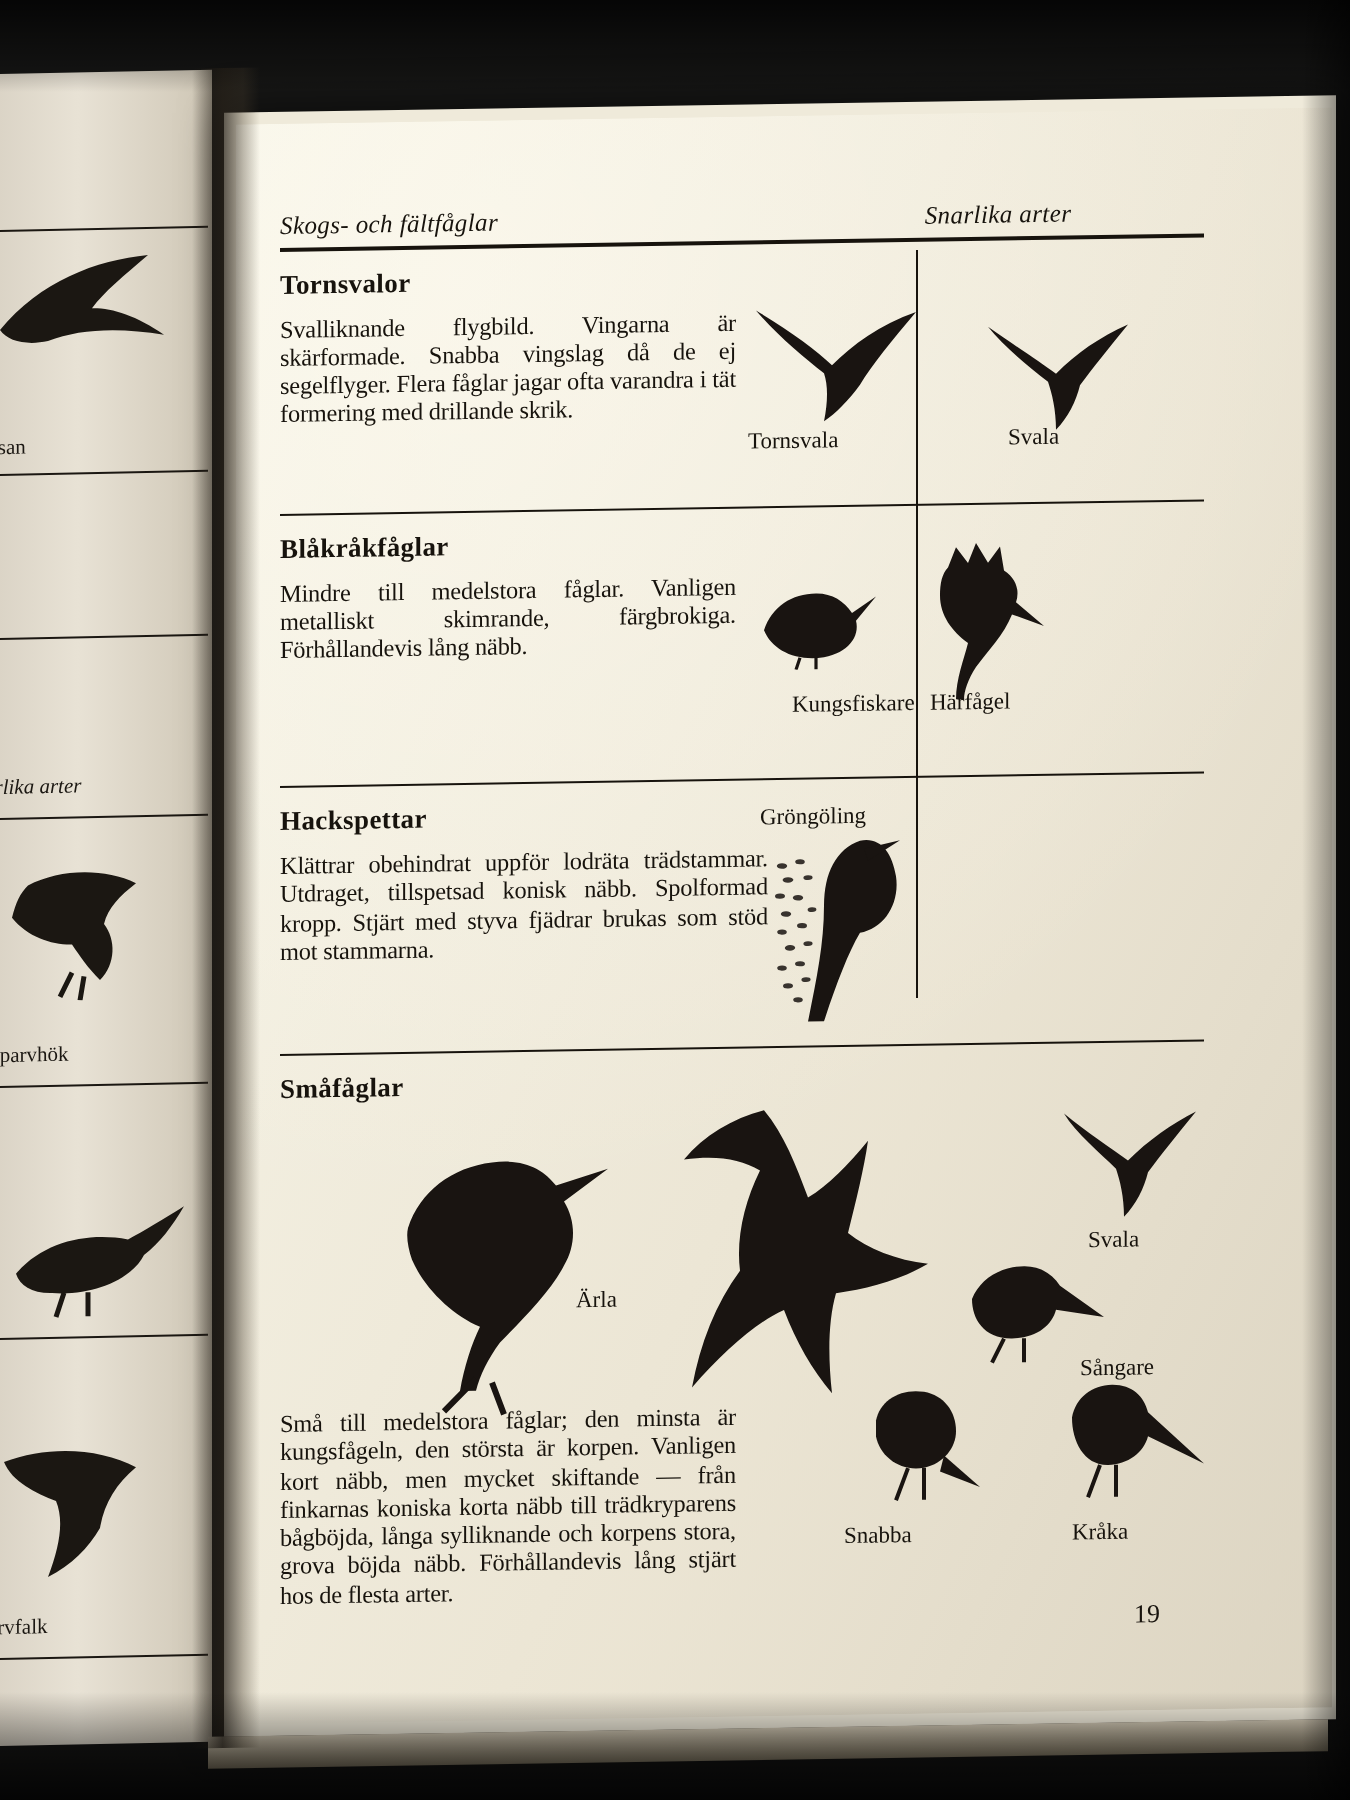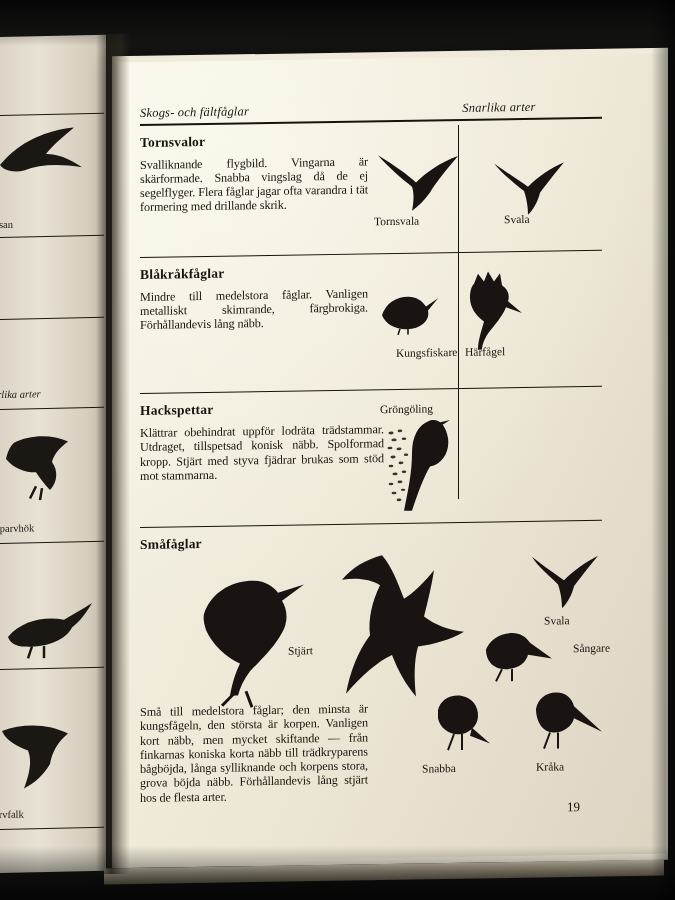--- a/index.html
+++ b/index.html
@@ -346,42 +346,42 @@
 
         <div class="section" style="height:300px;">
           <div class="sec-title">Småfåglar</div>
 
           <div class="sil" style="left:52px; top:36px;">
             <svg width="146" height="140" viewBox="0 0 146 140">
               <path d="M12 42 C18 24 34 12 54 10 C70 8 80 14 86 22 L112 14 L90 30 C96 40 96 52 90 62 C84 74 70 88 58 100 C52 108 48 116 46 124 L38 124 C40 112 44 100 48 92 C34 86 20 72 14 58 C12 52 11 46 12 42 Z" fill="#191411"></path>
               <path d="M46 118 L30 134 M54 120 L60 136" stroke="#191411" stroke-width="3" fill="none"></path>
             </svg>
           </div>
-          <div class="caption" style="left:148px; top:110px;">Stjärt</div>
+          <div class="caption" style="left:148px; top:110px;">Ärla</div>
 
           <div class="sil" style="left:196px; top:16px;">
             <svg width="136" height="170" viewBox="0 0 136 170">
               <path d="M46 6 C30 10 16 18 6 30 C22 28 34 30 44 36 C36 52 32 70 34 86 C22 102 14 122 10 144 C26 126 42 112 56 106 C62 122 70 136 80 148 C78 130 78 112 82 98 C98 96 114 92 128 84 C112 82 98 76 88 68 C92 52 96 36 98 22 C88 34 78 44 68 50 C62 34 56 18 46 6 Z" fill="#191411"></path>
             </svg>
           </div>
 
           <div class="sil" style="left:388px; top:24px;">
             <svg width="72" height="56" viewBox="0 0 72 56">
               <path d="M4 2 C16 12 28 20 36 26 C46 16 58 8 70 2 C60 14 52 24 46 32 C44 40 40 48 34 54 C34 44 32 36 30 30 C22 22 10 12 4 2 Z" fill="#191411"></path>
             </svg>
           </div>
           <div class="caption" style="left:404px; top:84px;">Svala</div>
 
           <div class="sil" style="left:338px; top:94px;">
             <svg width="76" height="58" viewBox="0 0 76 58">
               <path d="M8 24 C12 14 22 8 34 8 C42 8 48 12 52 18 L74 34 L50 30 C48 38 40 44 28 44 C14 44 8 34 8 24 Z" fill="#191411"></path>
               <path d="M24 44 L18 56 M34 44 L34 56" stroke="#191411" stroke-width="2" fill="none"></path>
             </svg>
           </div>
-          <div class="caption" style="left:400px; top:112px;margin-left:33px;">Sångare</div>
+          <div class="caption" style="left:400px; top:148px;">Sångare</div>
 
           <div class="sil" style="left:288px; top:158px;">
             <svg width="66" height="64" viewBox="0 0 66 64">
               <path d="M10 20 C12 10 22 4 34 6 C44 8 50 16 50 26 C50 34 44 42 34 44 C22 46 12 38 10 28 Z" fill="#191411"></path>
               <path d="M44 38 L62 54 L42 46 Z" fill="#191411"></path>
               <path d="M26 44 L20 60 M34 44 L34 60" stroke="#191411" stroke-width="2" fill="none"></path>
             </svg>
           </div>
           <div class="caption" style="left:282px; top:230px;">Snabba</div>
 

